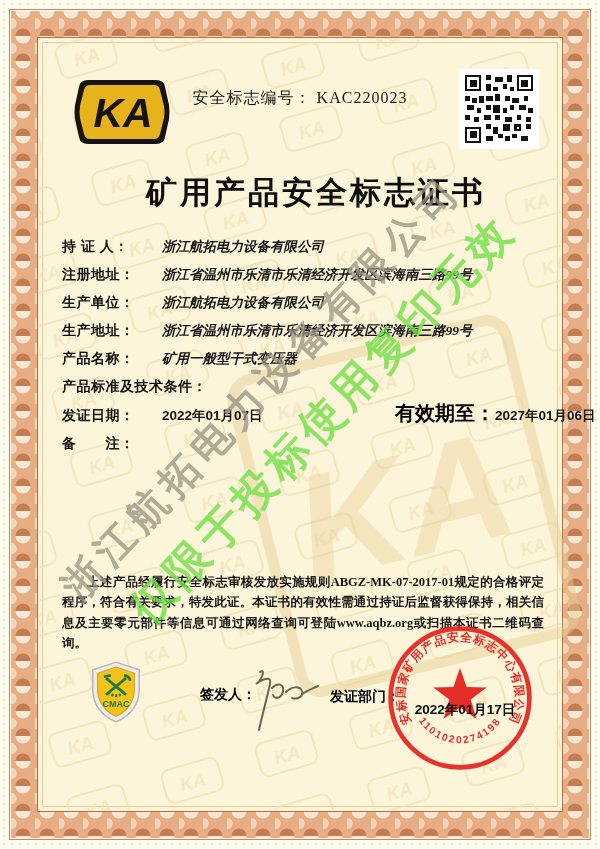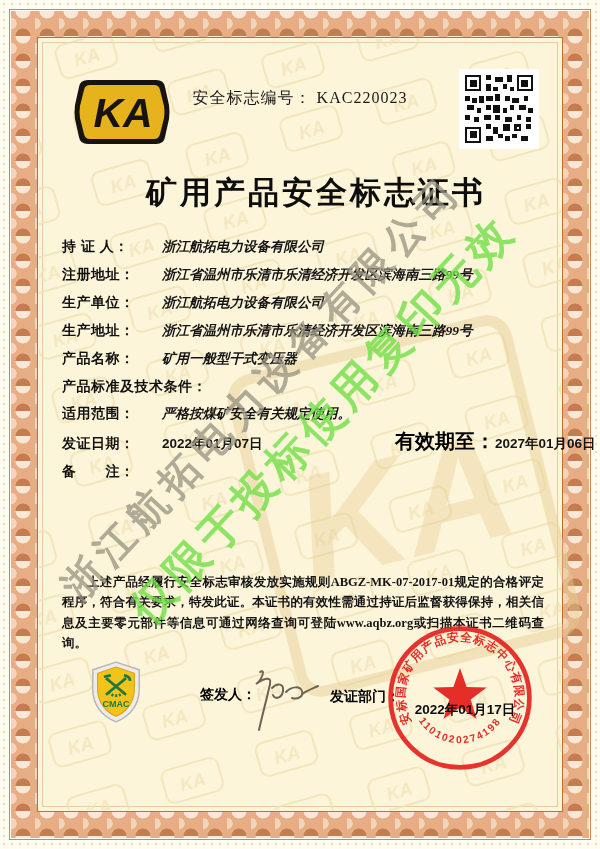--- a/index.html
+++ b/index.html
@@ -170,24 +170,20 @@
       <span class="lbl">生产地址：</span>
       <span class="val">浙江省温州市乐清市乐清经济开发区滨海南三路99号</span>
     </div>
     <div class="row">
       <span class="lbl">产品名称：</span>
       <span class="val">矿用一般型干式变压器</span>
     </div>
     <div class="row wide">
       <span class="lbl">产品标准及技术条件：</span>
     </div>
-    <div class="row">
-      <span class="lbl">适用范围：</span>
-      <span class="val">严格按煤矿安全有关规定使用。</span>
-    </div>
     <div class="row dates">
       <span class="lbl">发证日期：</span>
       <span class="val num">2022年01月07日</span>
       <span class="lbl2">有效期至：</span>
       <span class="val num">2027年01月06日</span>
     </div>
     <div class="row">
       <span class="lbl">备　　注：</span>
     </div>
   </div>

